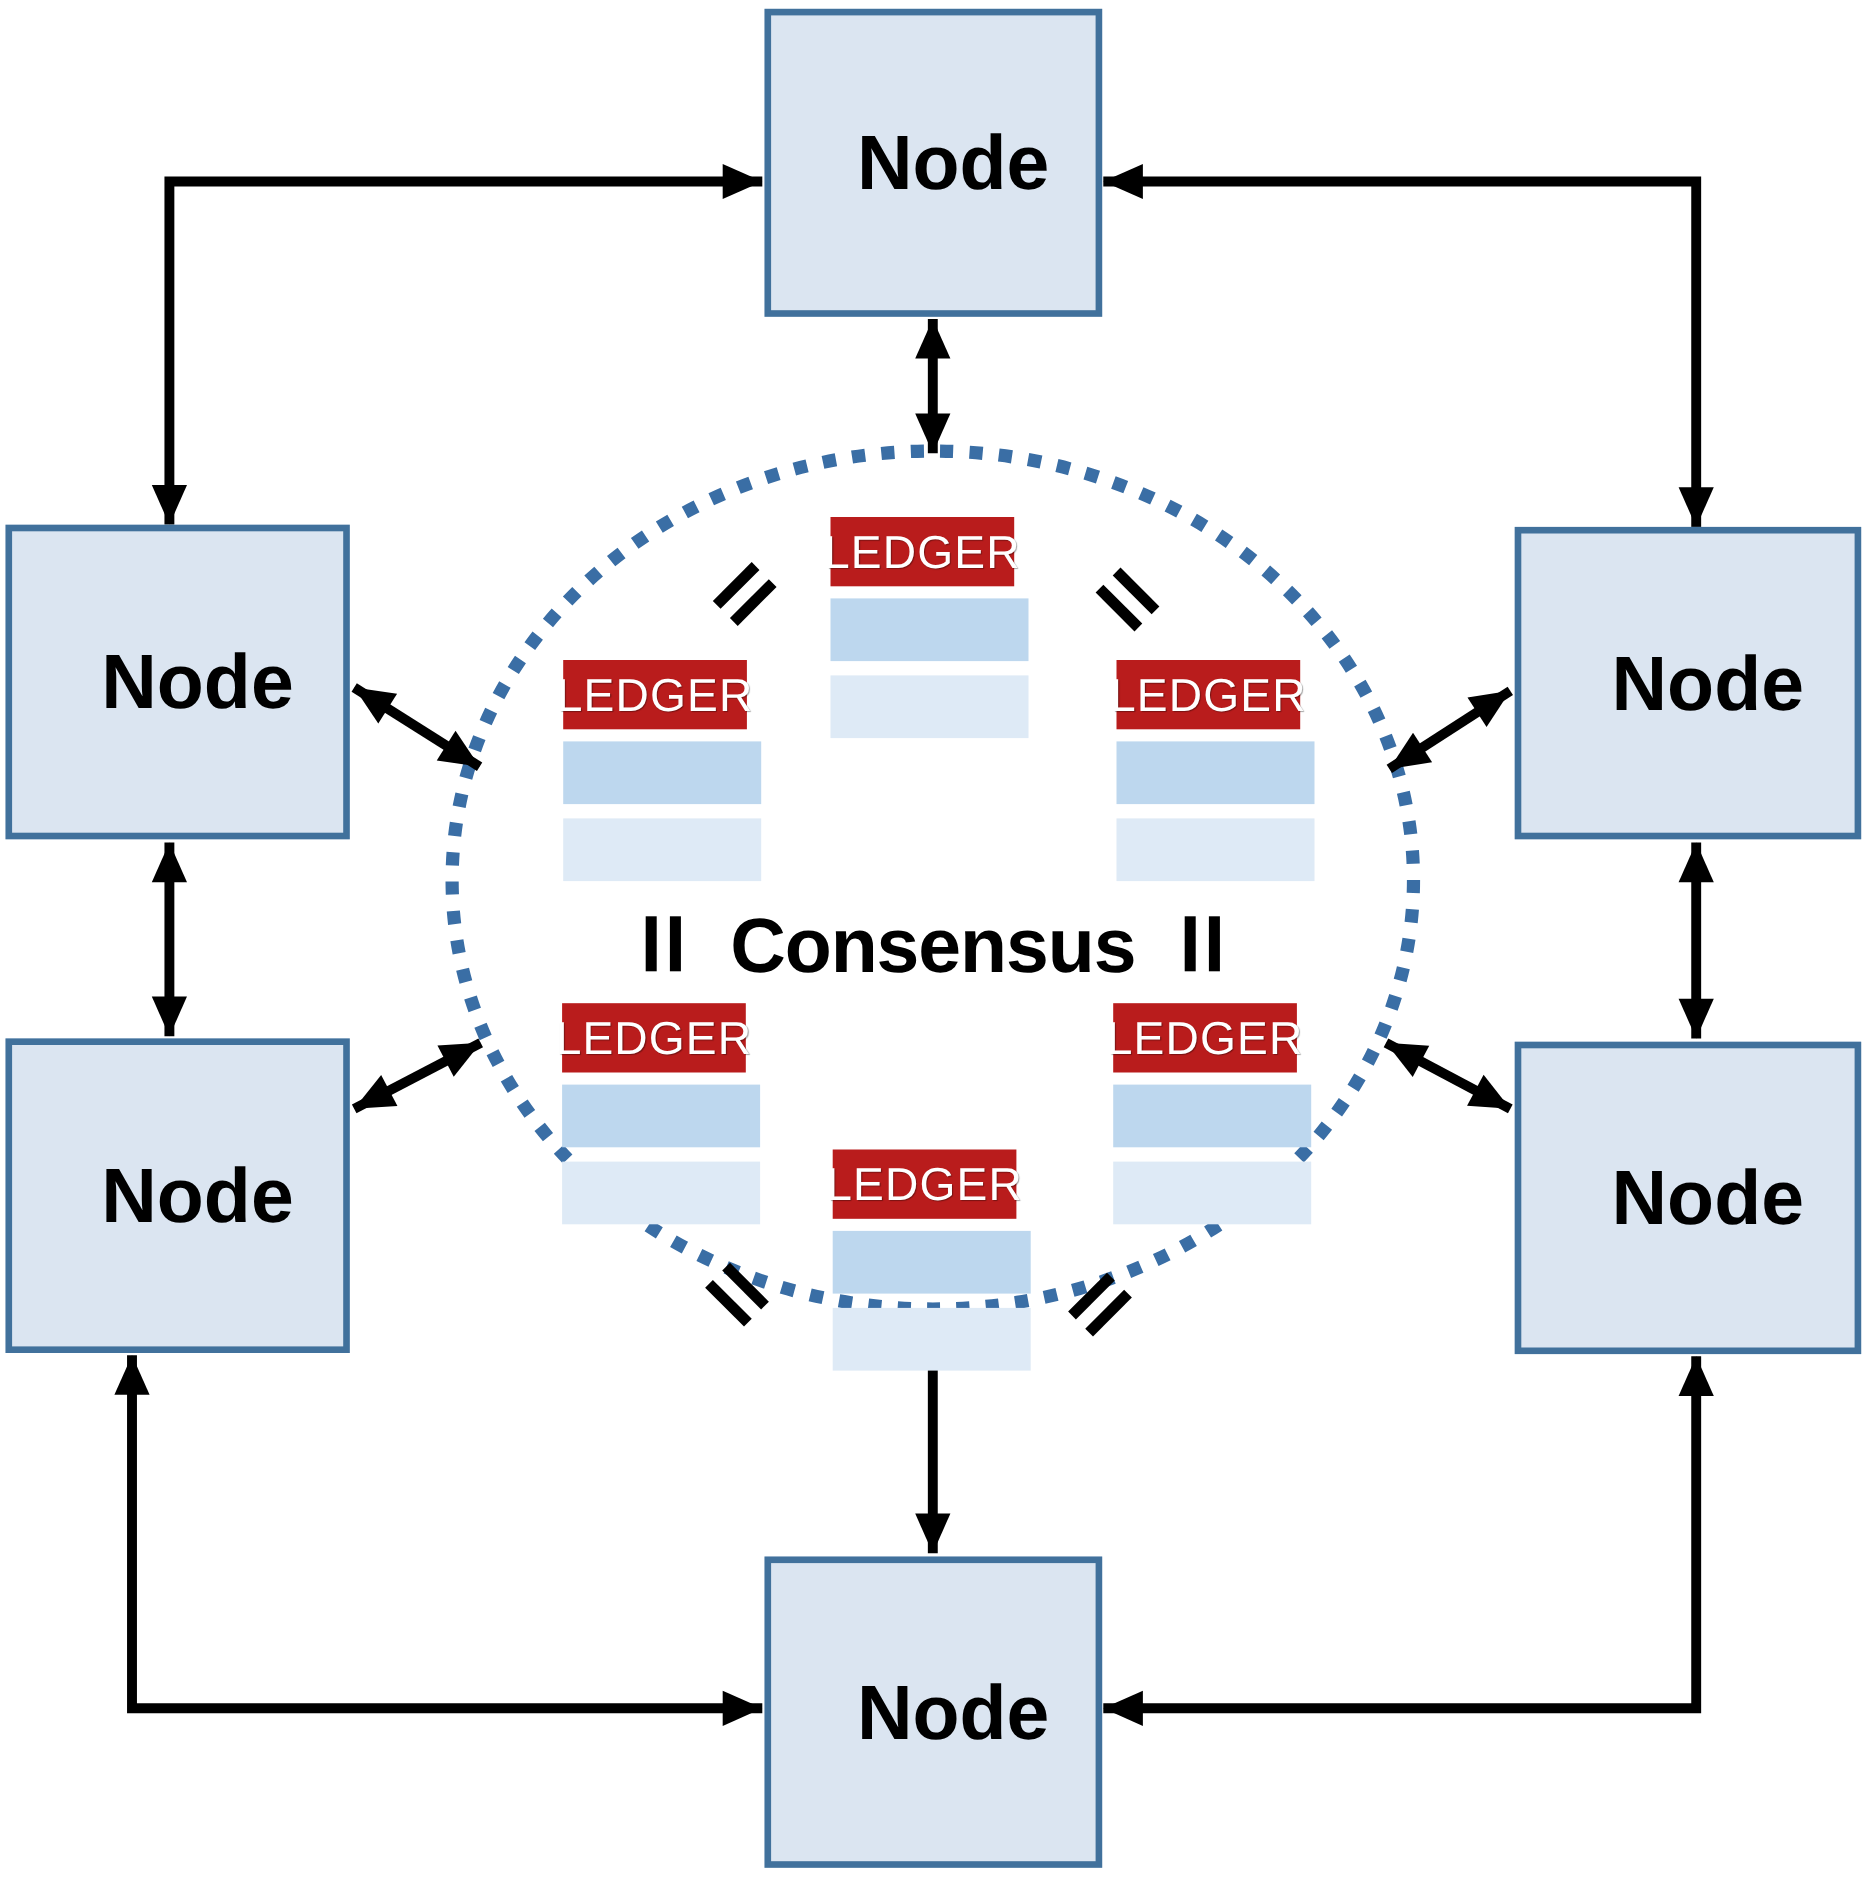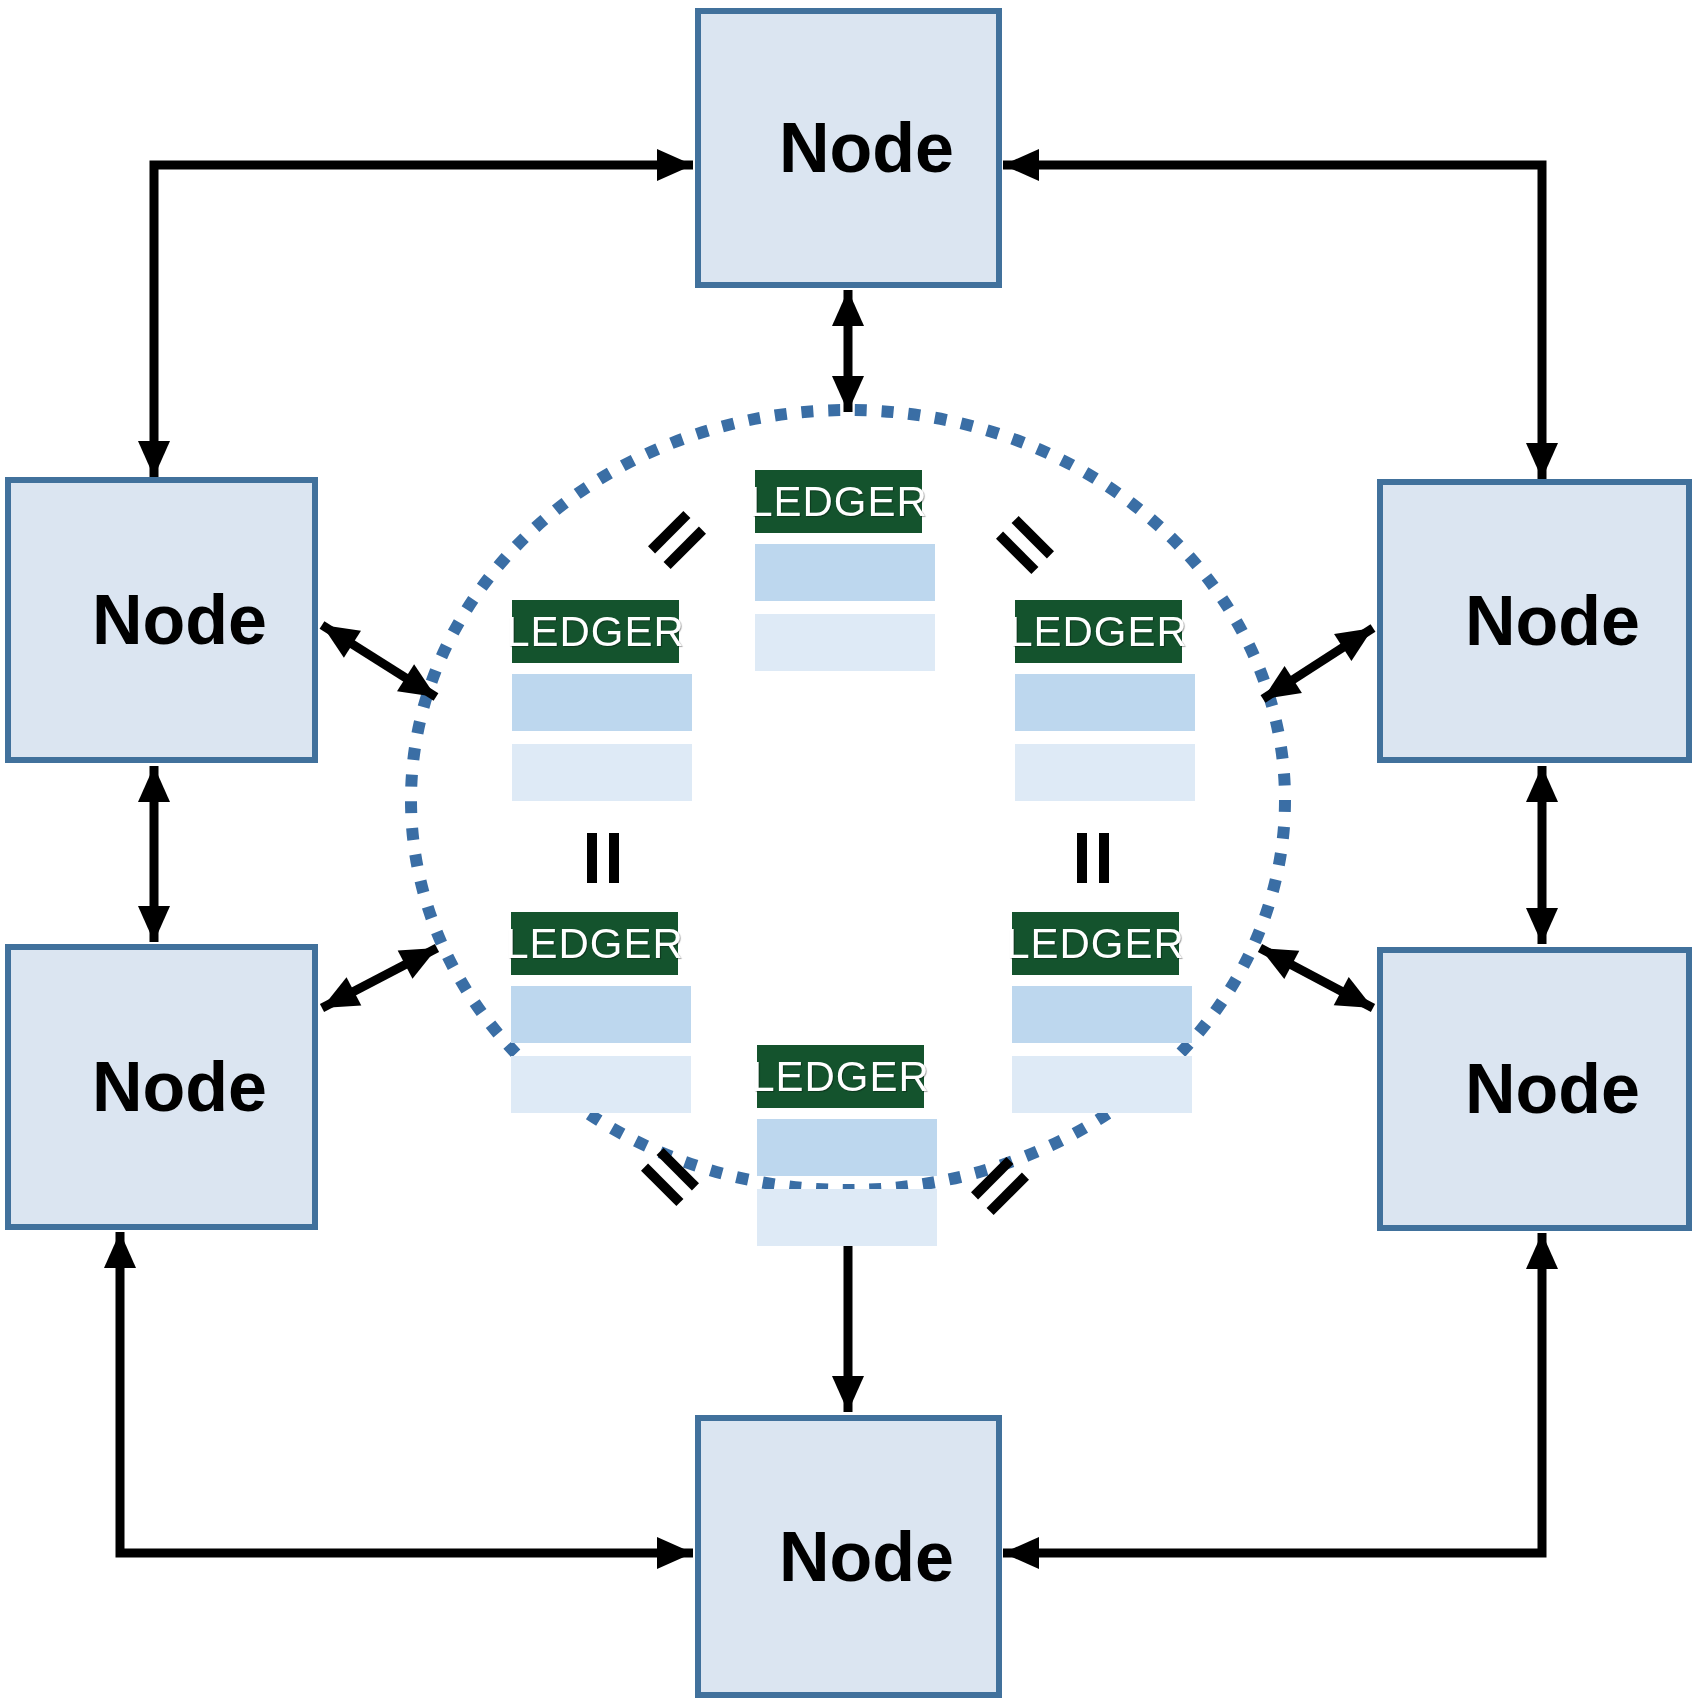--- a/index.html
+++ b/index.html
@@ -17,21 +17,21 @@
     border:6px solid #41719c;
     box-sizing:border-box;
     display:flex;align-items:center;justify-content:center;padding-left:36px;
   }
   .node .node-label{
     font-size:70px;font-weight:bold;color:#000;letter-spacing:0px;
   }
   
   .ledger{position:absolute;width:180px;}
   .ledger-header{
-    width:167px;height:63px;background:#14532d;
+    width:167px;height:63px;background:#b91c1c;
     color:#ffffff;font-size:42px;letter-spacing:1px;
     display:flex;align-items:center;justify-content:center;
     text-shadow:1px 1px 1px rgba(0,0,0,0.35);
   }
   .ledger-row{width:180px;height:57px;}
   .ledger-row.r1{margin-top:11px;background:#bdd7ee;}
   .ledger-row.r2{margin-top:13px;background:#deeaf6;}
   
   .equals{
     position:absolute;width:50px;height:12px;
@@ -128,14 +128,15 @@
     <div class="ledger-row r2"></div>
   </div>
 
   <div class="equals" style="left:652px;top:524px;transform:rotate(-45deg);"></div>
   <div class="equals" style="left:1000px;top:529px;transform:rotate(45deg);"></div>
   <div class="equals" style="left:578px;top:842px;transform:rotate(90deg);"></div>
   <div class="equals" style="left:1068px;top:842px;transform:rotate(90deg);"></div>
   <div class="equals" style="left:645px;top:1161px;transform:rotate(45deg);"></div>
   <div class="equals" style="left:975px;top:1170px;transform:rotate(-45deg);"></div>
 
+  <div class="consensus">Consensus</div>
 
 </div>
 
 </body></html>

